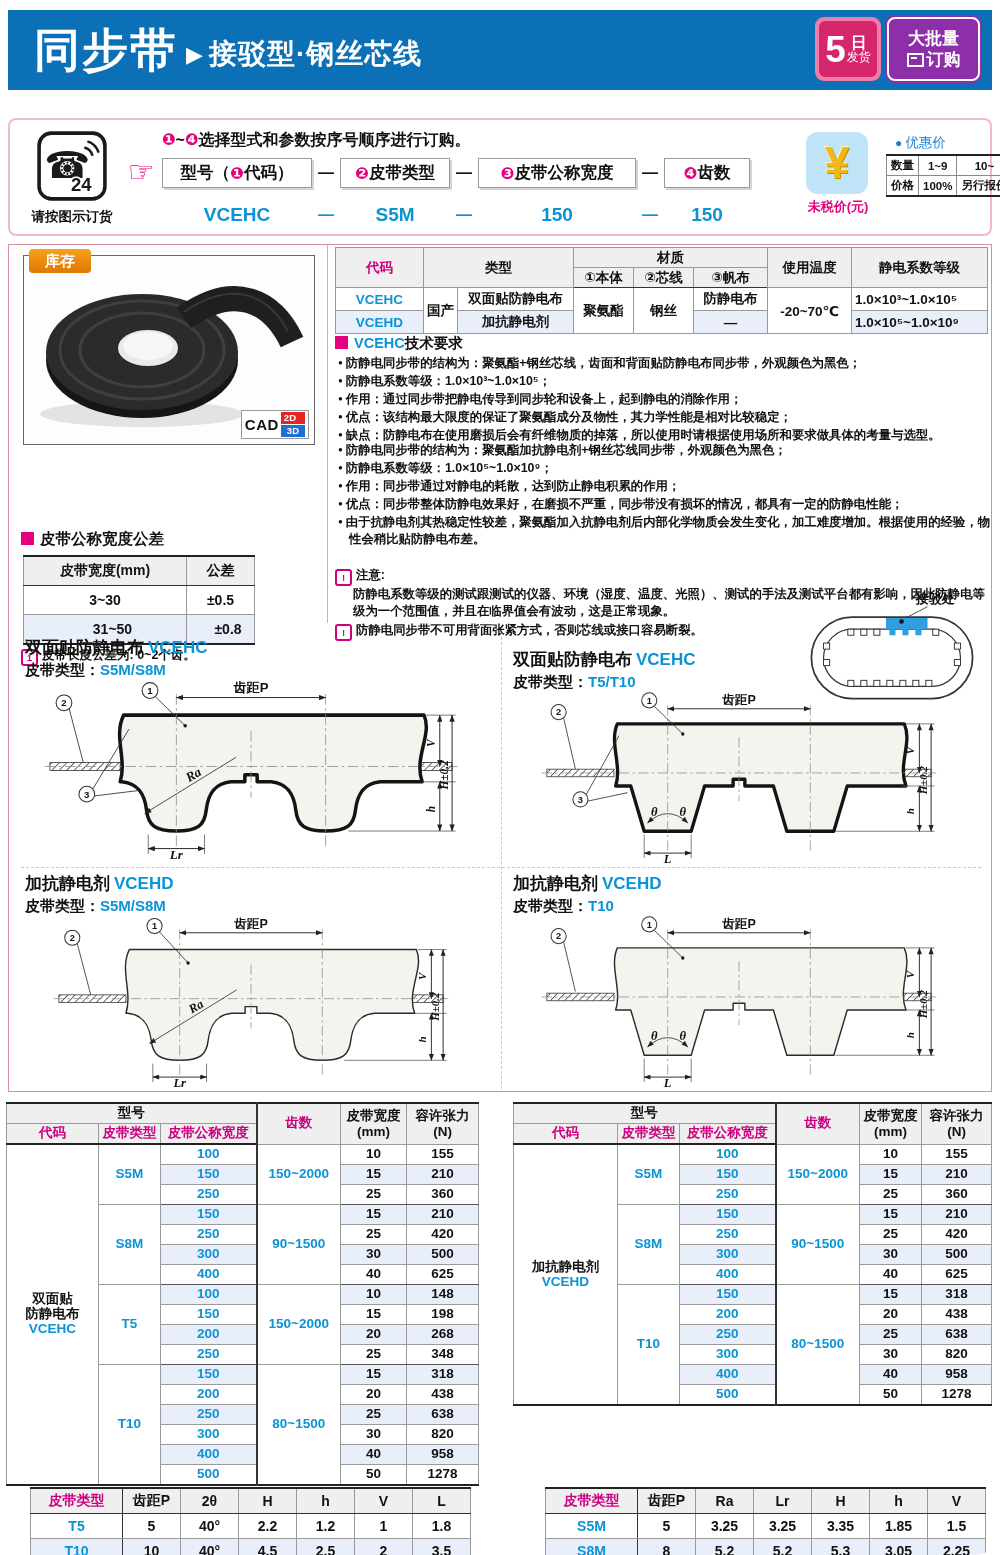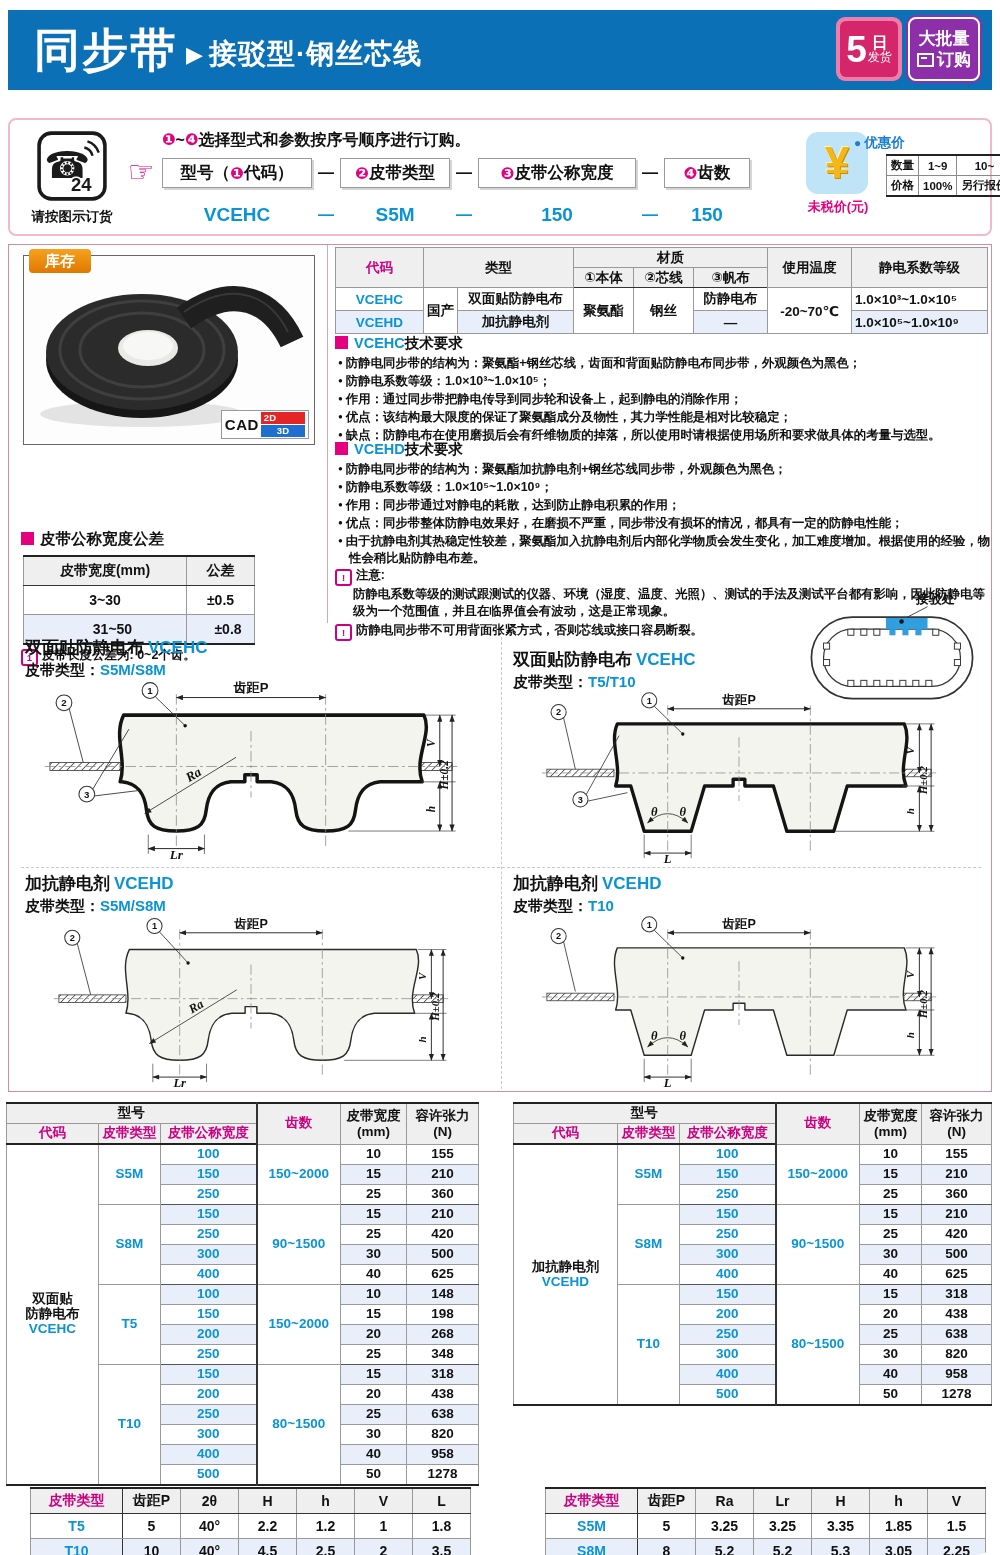--- a/index.html
+++ b/index.html
@@ -12,57 +12,57 @@
   .hdr-title{color:#fff;font-size:46px;font-weight:900;letter-spacing:2px;margin-left:26px;line-height:1;}
   .hdr-arrow{color:#fff;font-size:22px;margin:10px 6px 0 8px;}
   .hdr-sub{color:#fff;font-size:28px;font-weight:900;margin-top:8px;letter-spacing:1px;}
   .hdr-badges{position:absolute;right:12px;top:7px;display:flex;gap:6px;}
   .bday{width:66px;height:64px;background:#f07caa;border-radius:9px;padding:4px;box-sizing:border-box;}
   .bday-in{width:100%;height:100%;background:#d6266b;border-radius:6px;display:flex;align-items:center;justify-content:center;color:#fff;}
   .bday-5{font-size:37px;font-weight:900;line-height:1;}
   .bday-col{display:flex;flex-direction:column;align-items:center;margin-left:1px;}
   .bday-ri{font-size:16px;font-weight:900;line-height:1.1;}
   .bday-ship{font-size:12px;font-weight:400;line-height:1.1;}
-  .bbulk{width:72px;height:64px;background:#8c2fa8;border:2px solid #fff;box-shadow:0 0 0 2px #8c2fa8;border-radius:8px;box-sizing:border-box;color:#fff;display:flex;flex-direction:column;align-items:center;justify-content:center;}
+  .bbulk{width:93px;height:64px;background:#8c2fa8;border:2px solid #fff;box-shadow:0 0 0 2px #8c2fa8;border-radius:8px;box-sizing:border-box;color:#fff;display:flex;flex-direction:column;align-items:center;justify-content:center;}
   .bbulk-l1{font-size:17px;font-weight:900;line-height:1.25;}
   .bbulk-l2{font-size:17px;font-weight:900;line-height:1.25;display:flex;align-items:center;}
   .bicon{display:inline-block;width:13px;height:10px;border:2px solid #fff;margin-right:3px;position:relative;}
   .bicon:after{content:"";position:absolute;left:2px;top:2px;width:6px;height:2px;background:#fff;}
 
   
   .order{position:absolute;left:8px;top:118px;width:984px;height:118px;border:2px solid #f2b9c6;border-radius:8px;box-sizing:border-box;background:#fff;}
   .phone-note{position:absolute;left:10px;top:88px;width:104px;text-align:center;font-size:13.5px;font-weight:800;}
   .finger{position:absolute;left:118px;top:34px;color:#e5007f;font-size:30px;}
   .inst{position:absolute;left:152px;top:10px;font-size:16px;font-weight:800;}
   .cnum{color:#e5007f;font-weight:800;}
   .obox-row{position:absolute;left:152px;top:38px;display:flex;align-items:center;}
   .obox{border:1px solid #9a9a9a;box-shadow:2px 2px 0 #d5d5d5;background:#fff;height:30px;display:flex;align-items:center;justify-content:center;font-size:16.5px;font-weight:800;box-sizing:border-box;}
   .odash{width:28px;text-align:center;font-weight:800;font-size:16px;}
   .oval-row{position:absolute;left:152px;top:84px;display:flex;align-items:center;color:#0a93d5;font-weight:800;font-size:19px;}
   .oval{text-align:center;}
   .yenbox{position:absolute;left:796px;top:12px;width:62px;height:62px;background:#bfe3f7;border-radius:12px;display:flex;align-items:center;justify-content:center;}
   .yen{font-size:44px;font-weight:900;color:#f3b71a;text-shadow:1px 1px 0 #c98f00,-1px -1px 0 #fff3c0;}
   .taxnote{position:absolute;left:784px;top:78px;width:88px;text-align:center;color:#e5007f;font-weight:700;font-size:13px;}
-  .disc-title{position:absolute;left:844px;top:14px;font-size:13.5px;font-weight:700;color:#1a7fd4;}
+  .disc-title{position:absolute;left:885px;top:14px;font-size:13.5px;font-weight:400;color:#1a7fd4;}
   .disc-dot{color:#1a7fd4;font-size:12px;margin-right:3px;}
   .price-tbl{position:absolute;left:876px;top:34px;border-collapse:collapse;font-size:11.5px;font-weight:800;}
   .price-tbl td{border:1px solid #8a8a8a;padding:2px 4px;text-align:center;white-space:nowrap;}
   .price-tbl tr:first-child td{border-top:2px solid #222;}
   .price-tbl tr:last-child td{border-bottom:2px solid #222;}
 
   
   .mid{position:absolute;left:8px;top:244px;width:984px;height:848px;border:1.5px solid #d98ca0;box-sizing:border-box;background:#fff;}
   .mid-divider{position:absolute;left:318px;top:0;height:378px;border-left:1px solid #d9a8b8;}
   .stock-badge{position:absolute;left:20px;top:4px;width:62px;height:24px;background:linear-gradient(#f7a javascript0,#e07800);background:linear-gradient(#f5a21e,#e07800);color:#fff;font-weight:900;font-size:15px;display:flex;align-items:center;justify-content:center;border-radius:4px;z-index:3;}
   .photo{position:absolute;left:14px;top:10px;width:292px;height:190px;border:1px solid #666;box-sizing:border-box;background:#fdfdfd;}
   .cadbadge{position:absolute;right:5px;bottom:5px;display:flex;align-items:center;border:1px solid #999;background:#fff;padding:1px 3px;gap:2px;}
   .cadtxt{font-weight:900;font-size:15px;letter-spacing:0.5px;}
   .cadcol{display:flex;flex-direction:column;gap:1px;}
   .cad2d{background:#e32525;color:#fff;font-size:9.5px;font-weight:800;padding:0 3px;line-height:12px;}
-  .cad3d{background:#1f6fd0;color:#fff;font-size:9.5px;font-weight:800;padding:0 16px;line-height:12px;}
+  .cad3d{background:#1f6fd0;color:#fff;font-size:9.5px;font-weight:800;padding:0 6px;line-height:12px;}
 
   .tol-title{position:absolute;left:12px;top:284px;font-size:15.5px;font-weight:800;}
   .sqr{display:inline-block;width:13px;height:13px;background:#e5007f;margin-right:6px;vertical-align:-1px;}
   .tol-tbl{position:absolute;left:14px;top:310px;width:232px;border-collapse:collapse;font-size:14px;text-align:center;}
   .tol-tbl th{background:#efefef;border:1px solid #999;border-top:2px solid #222;border-bottom:1.5px solid #333;height:26px;font-weight:800;}
   .tol-tbl td{border:1px solid #999;height:26px;font-weight:700;}
   .tol-tbl tr:last-child td{border-bottom:2px solid #222;}
   .tol-tbl .alt td{background:#e9effa;padding-left:16px;}
   .tol-note{position:absolute;left:12px;top:402px;font-size:12.5px;font-weight:700;}
   .nicon{display:inline-block;width:13px;height:13px;border:2px solid #cc0080;border-radius:3px;color:#cc0080;font-weight:900;font-size:9.5px;line-height:13px;text-align:center;margin-right:4px;vertical-align:-2px;background:#fff;}
@@ -328,21 +328,20 @@
 
     <div class="tech" style="top:90px">
       <div class="tech-head"><span class="sqr"></span><span class="bluet">VCEHC</span><span>技术要求</span></div>
       <div class="bullet"><span class="bdot">●</span><span>防静电同步带的结构为：聚氨酯+钢丝芯线，齿面和背面贴防静电布同步带，外观颜色为黑色；</span></div>
       <div class="bullet"><span class="bdot">●</span><span>防静电系数等级：1.0×10³~1.0×10⁵；</span></div>
       <div class="bullet"><span class="bdot">●</span><span>作用：通过同步带把静电传导到同步轮和设备上，起到静电的消除作用；</span></div>
       <div class="bullet"><span class="bdot">●</span><span>优点：该结构最大限度的保证了聚氨酯成分及物性，其力学性能是相对比较稳定；</span></div>
       <div class="bullet"><span class="bdot">●</span><span>缺点：防静电布在使用磨损后会有纤维物质的掉落，所以使用时请根据使用场所和要求做具体的考量与选型。</span></div>
     </div>
     <div class="tech" style="top:196px">
-      <div class="tech-head"><span class="sqr"></span><span class="bluet">VCEHD</span><span>技术要求</span></div>
       <div class="bullet"><span class="bdot">●</span><span>防静电同步带的结构为：聚氨酯加抗静电剂+钢丝芯线同步带，外观颜色为黑色；</span></div>
       <div class="bullet"><span class="bdot">●</span><span>防静电系数等级：1.0×10⁵~1.0×10⁹；</span></div>
       <div class="bullet"><span class="bdot">●</span><span>作用：同步带通过对静电的耗散，达到防止静电积累的作用；</span></div>
       <div class="bullet"><span class="bdot">●</span><span>优点：同步带整体防静电效果好，在磨损不严重，同步带没有损坏的情况，都具有一定的防静电性能；</span></div>
       <div class="bullet"><span class="bdot">●</span><span>由于抗静电剂其热稳定性较差，聚氨酯加入抗静电剂后内部化学物质会发生变化，加工难度增加。根据使用的经验，物性会稍比贴防静电布差。</span></div>
     </div>
     <div class="tech" style="top:322px">
       <div class="nt-head"><span class="nicon">!</span><span>注意:</span></div>
       <div class="nt-body" style="width:640px">防静电系数等级的测试跟测试的仪器、环境（湿度、温度、光照）、测试的手法及测试平台都有影响，因此防静电等级为一个范围值，并且在临界值会有波动，这是正常现象。</div>
       <div class="nt-head" style="margin-top:2px"><span class="nicon">!</span><span>防静电同步带不可用背面张紧方式，否则芯线或接口容易断裂。</span></div>

